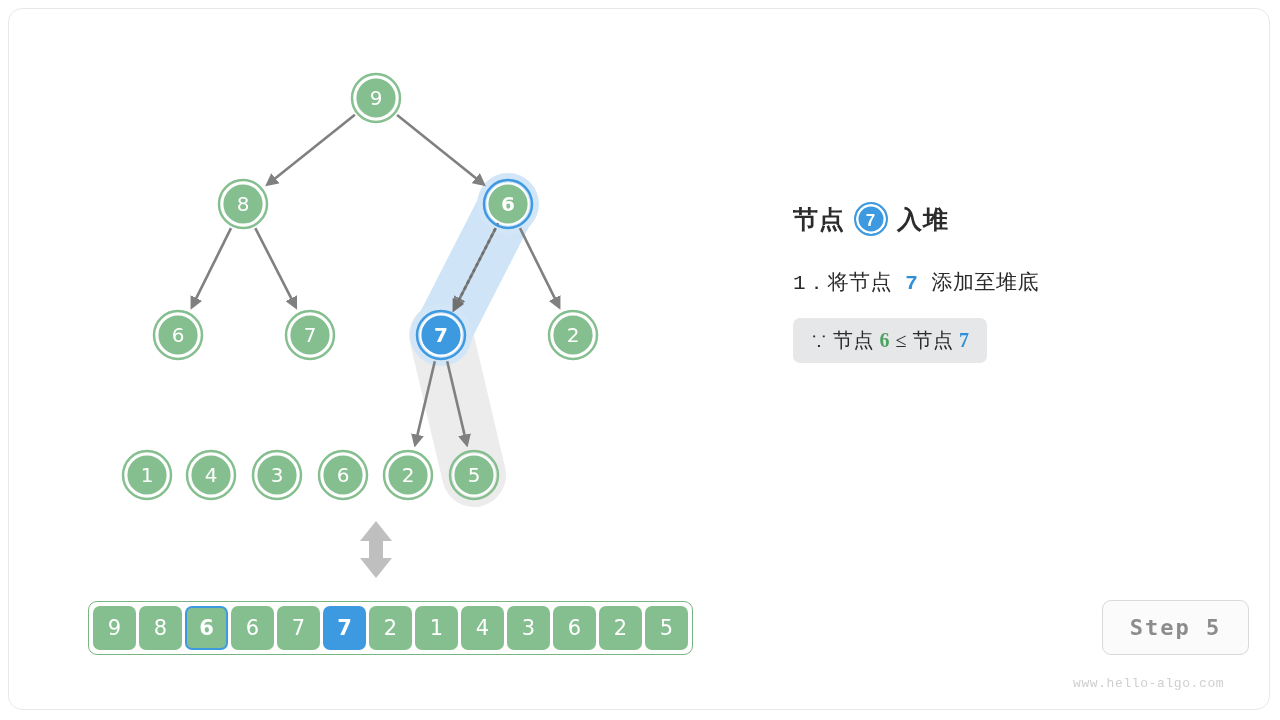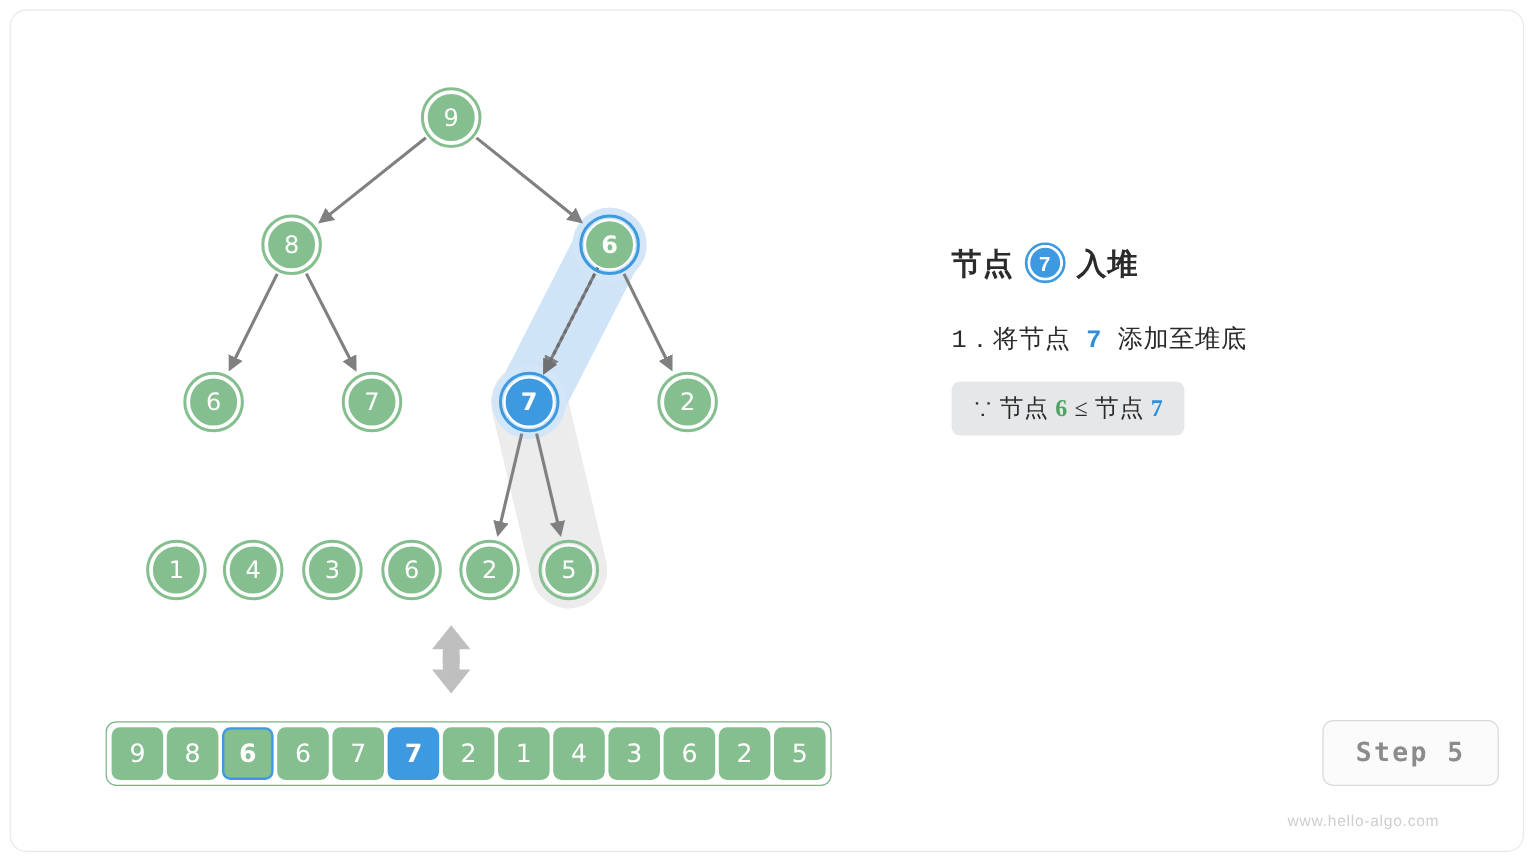--- a/index.html
+++ b/index.html
@@ -47,21 +47,21 @@
   .stepbox{
     position:absolute;left:1083px;top:600px;width:145px;height:53px;
     border:1px solid #d9d9d9;border-radius:9px;background:#fbfbfb;
     color:#8c8c8c;font-size:22px;font-weight:bold;letter-spacing:2px;
     display:flex;align-items:center;justify-content:center;
     font-family:"DejaVu Sans Mono","Liberation Mono",monospace;
     margin-left:19px;
   }
   .watermark{
     position:absolute;left:1073px;top:676px;color:#cfcfcf;font-size:13px;
-    letter-spacing:.6px;font-family:Liberation Sans, sans-serif;
+    letter-spacing:.6px;font-family:Liberation Mono, monospace;
   }
 
   
   .arraybox{
     position:absolute;left:88px;top:601px;height:54px;
     border:1.5px solid #79b583;border-radius:9px;
     padding:4px;display:flex;gap:3px;box-sizing:border-box;
   }
   .cell{
     width:43px;height:44px;border-radius:7px;background:#85bf8f;

